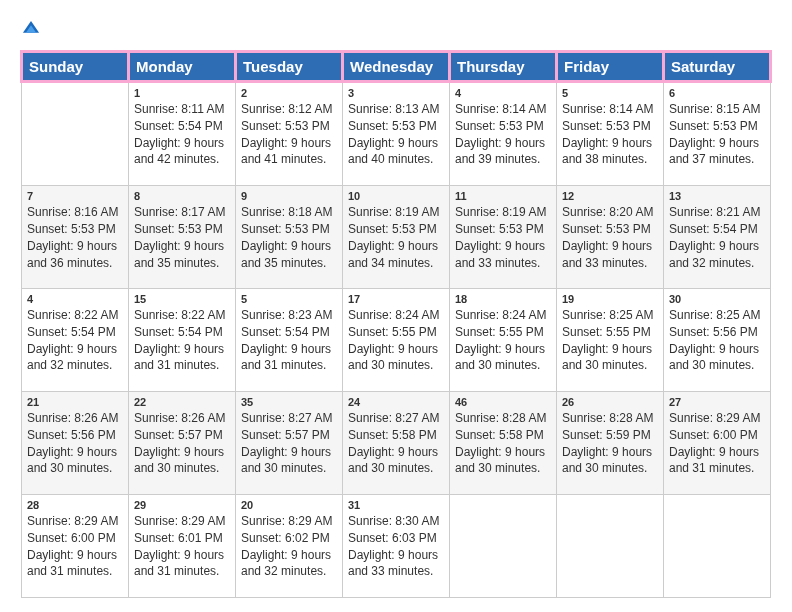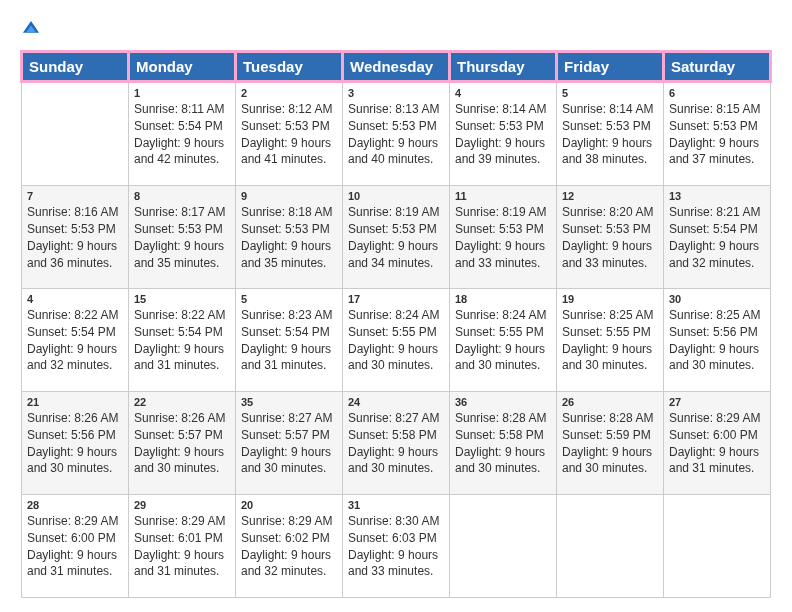--- a/index.html
+++ b/index.html
@@ -240,21 +240,21 @@
           </td>
           <td>
             <span class="day-number">35</span>
             <div class="cell-info">Sunrise: 8:27 AM<br>Sunset: 5:57 PM<br>Daylight: 9 hours<br>and 30 minutes.</div>
           </td>
           <td>
             <span class="day-number">24</span>
             <div class="cell-info">Sunrise: 8:27 AM<br>Sunset: 5:58 PM<br>Daylight: 9 hours<br>and 30 minutes.</div>
           </td>
           <td>
-            <span class="day-number">36</span>
+            <span class="day-number">46</span>
             <div class="cell-info">Sunrise: 8:28 AM<br>Sunset: 5:58 PM<br>Daylight: 9 hours<br>and 30 minutes.</div>
           </td>
           <td>
             <span class="day-number">26</span>
             <div class="cell-info">Sunrise: 8:28 AM<br>Sunset: 5:59 PM<br>Daylight: 9 hours<br>and 30 minutes.</div>
           </td>
           <td>
             <span class="day-number">27</span>
             <div class="cell-info">Sunrise: 8:29 AM<br>Sunset: 6:00 PM<br>Daylight: 9 hours<br>and 31 minutes.</div>
           </td>

